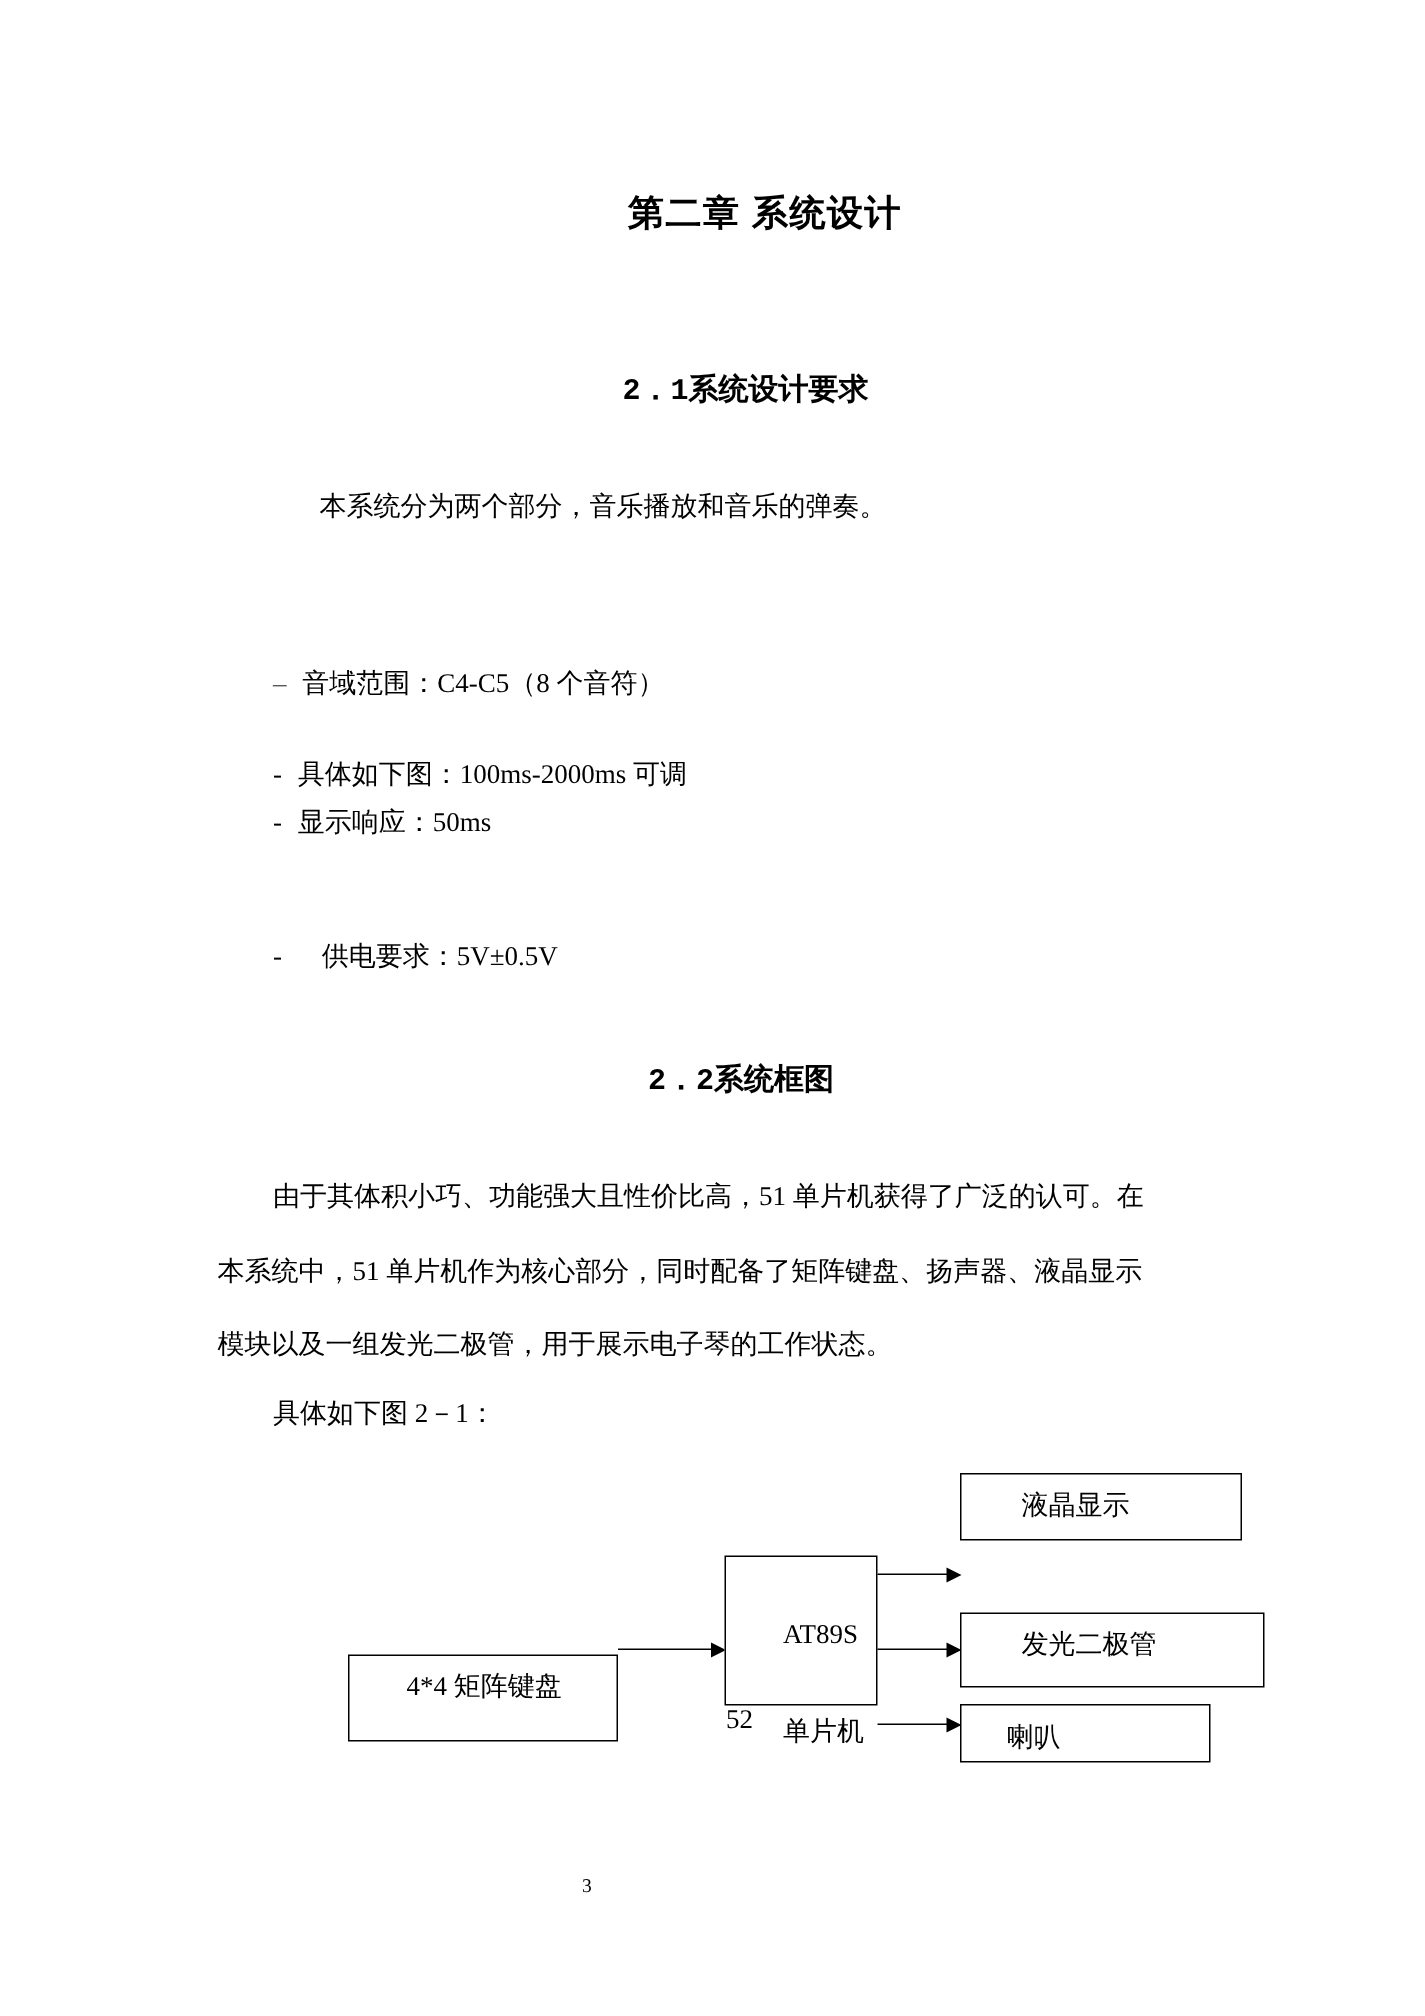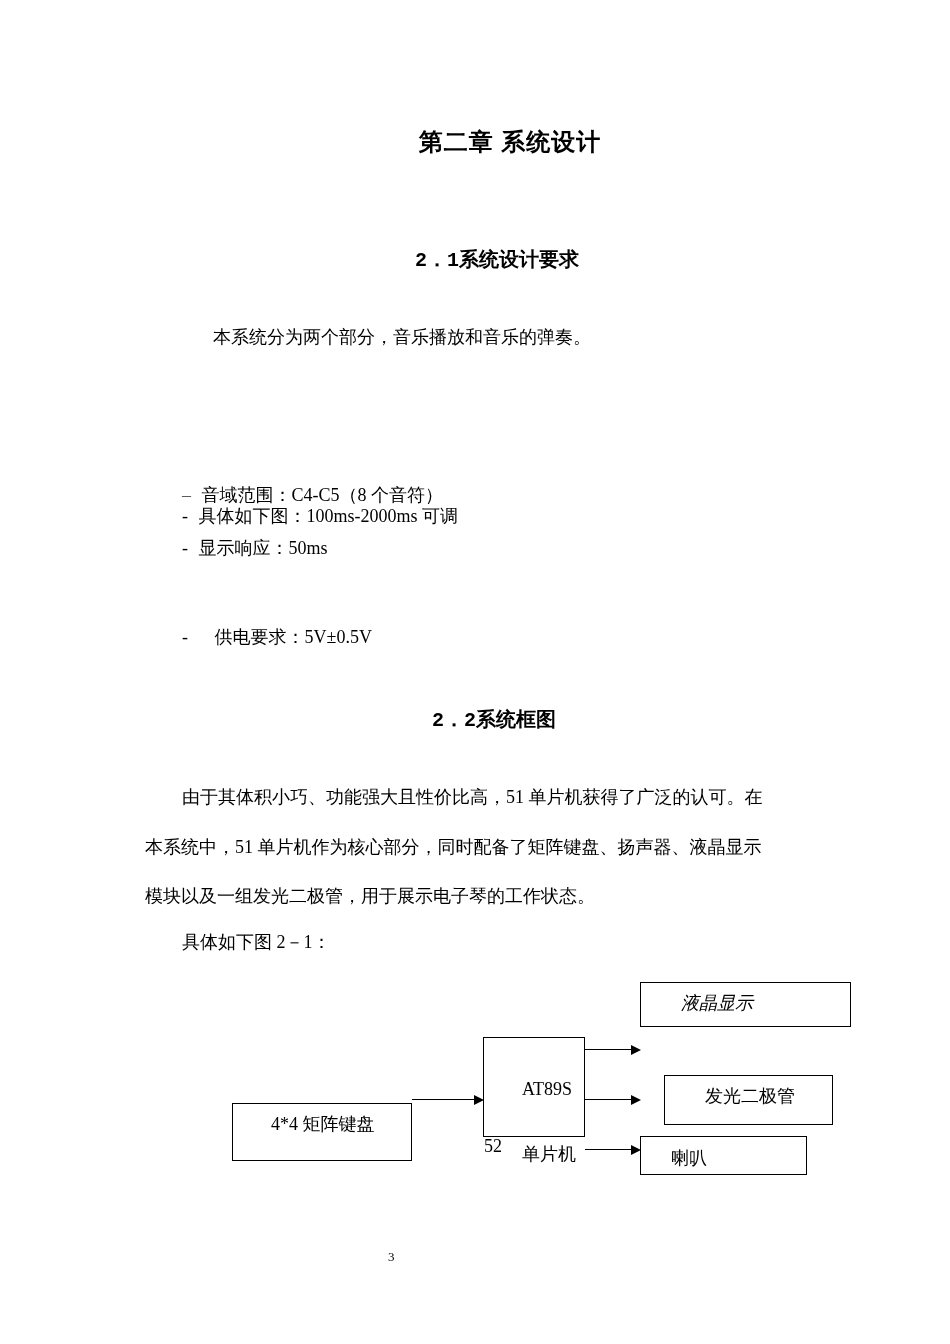--- a/index.html
+++ b/index.html
@@ -18,21 +18,21 @@
 </style>
 </head>
 <body>
 
 <div class="abs h1">第二章  系统设计</div>
 
 <div class="abs h2" style="left:415px; top:246px;">2．1系统设计要求</div>
 <div class="abs p" style="left:182px; top:325px;margin-left:31px;">本系统分为两个部分，音乐播放和音乐的弹奏。</div>
 
 <div>
-  <div class="abs p" style="left:182px; top:443px;margin-top:40px;">
+  <div class="abs p" style="left:182px; top:443px;">
     <span style="color:#555;">–</span>
     <span style="margin-left:6px;">音域范围：C4-C5（8 个音符）</span>
   </div>
   <div class="abs p" style="left:182px; top:504px;">
     <span>-</span>
     <span style="margin-left:6px;">具体如下图：100ms-2000ms 可调</span>
   </div>
   <div class="abs p" style="left:182px; top:536px;">
     <span>-</span>
     <span style="margin-left:6px;">显示响应：50ms</span>
@@ -58,27 +58,27 @@
   <div class="arrow" style="left:474px; top:1095px;"></div>
 
   <div class="box" style="left:483px; top:1037px; width:102px; height:100px;">
     <div class="boxtxt" style="left:38px; top:41px;">AT89S</div>
     <div class="boxtxt" style="left:0px; top:74px;margin-top:24px;">52</div>
     <div class="boxtxt" style="left:38px; top:104px;">单片机</div>
   </div>
 
   <div class="line" style="left:585px; top:1049px; width:47px;"></div>
   <div class="arrow" style="left:631px; top:1045px;"></div>
-  <div class="box" style="left:640px; top:982px; width:211px; height:45px;font-style:italic;">
+  <div class="box" style="left:640px; top:982px; width:188px; height:45px;">
     <div class="boxtxt" style="left:40px; top:8px;">液晶显示</div>
   </div>
 
   <div class="line" style="left:585px; top:1099px; width:47px;"></div>
   <div class="arrow" style="left:631px; top:1095px;"></div>
-  <div class="box" style="left:640px; top:1075px; width:169px; height:50px;margin-left:24px;">
+  <div class="box" style="left:640px; top:1075px; width:203px; height:50px;">
     <div class="boxtxt" style="left:40px; top:8px;">发光二极管</div>
   </div>
 
   <div class="line" style="left:585px; top:1149px; width:47px;"></div>
   <div class="arrow" style="left:631px; top:1145px;"></div>
   <div class="box" style="left:640px; top:1136px; width:167px; height:39px;">
     <div class="boxtxt" style="left:30px; top:9px;">喇叭</div>
   </div>
 </div>
 

